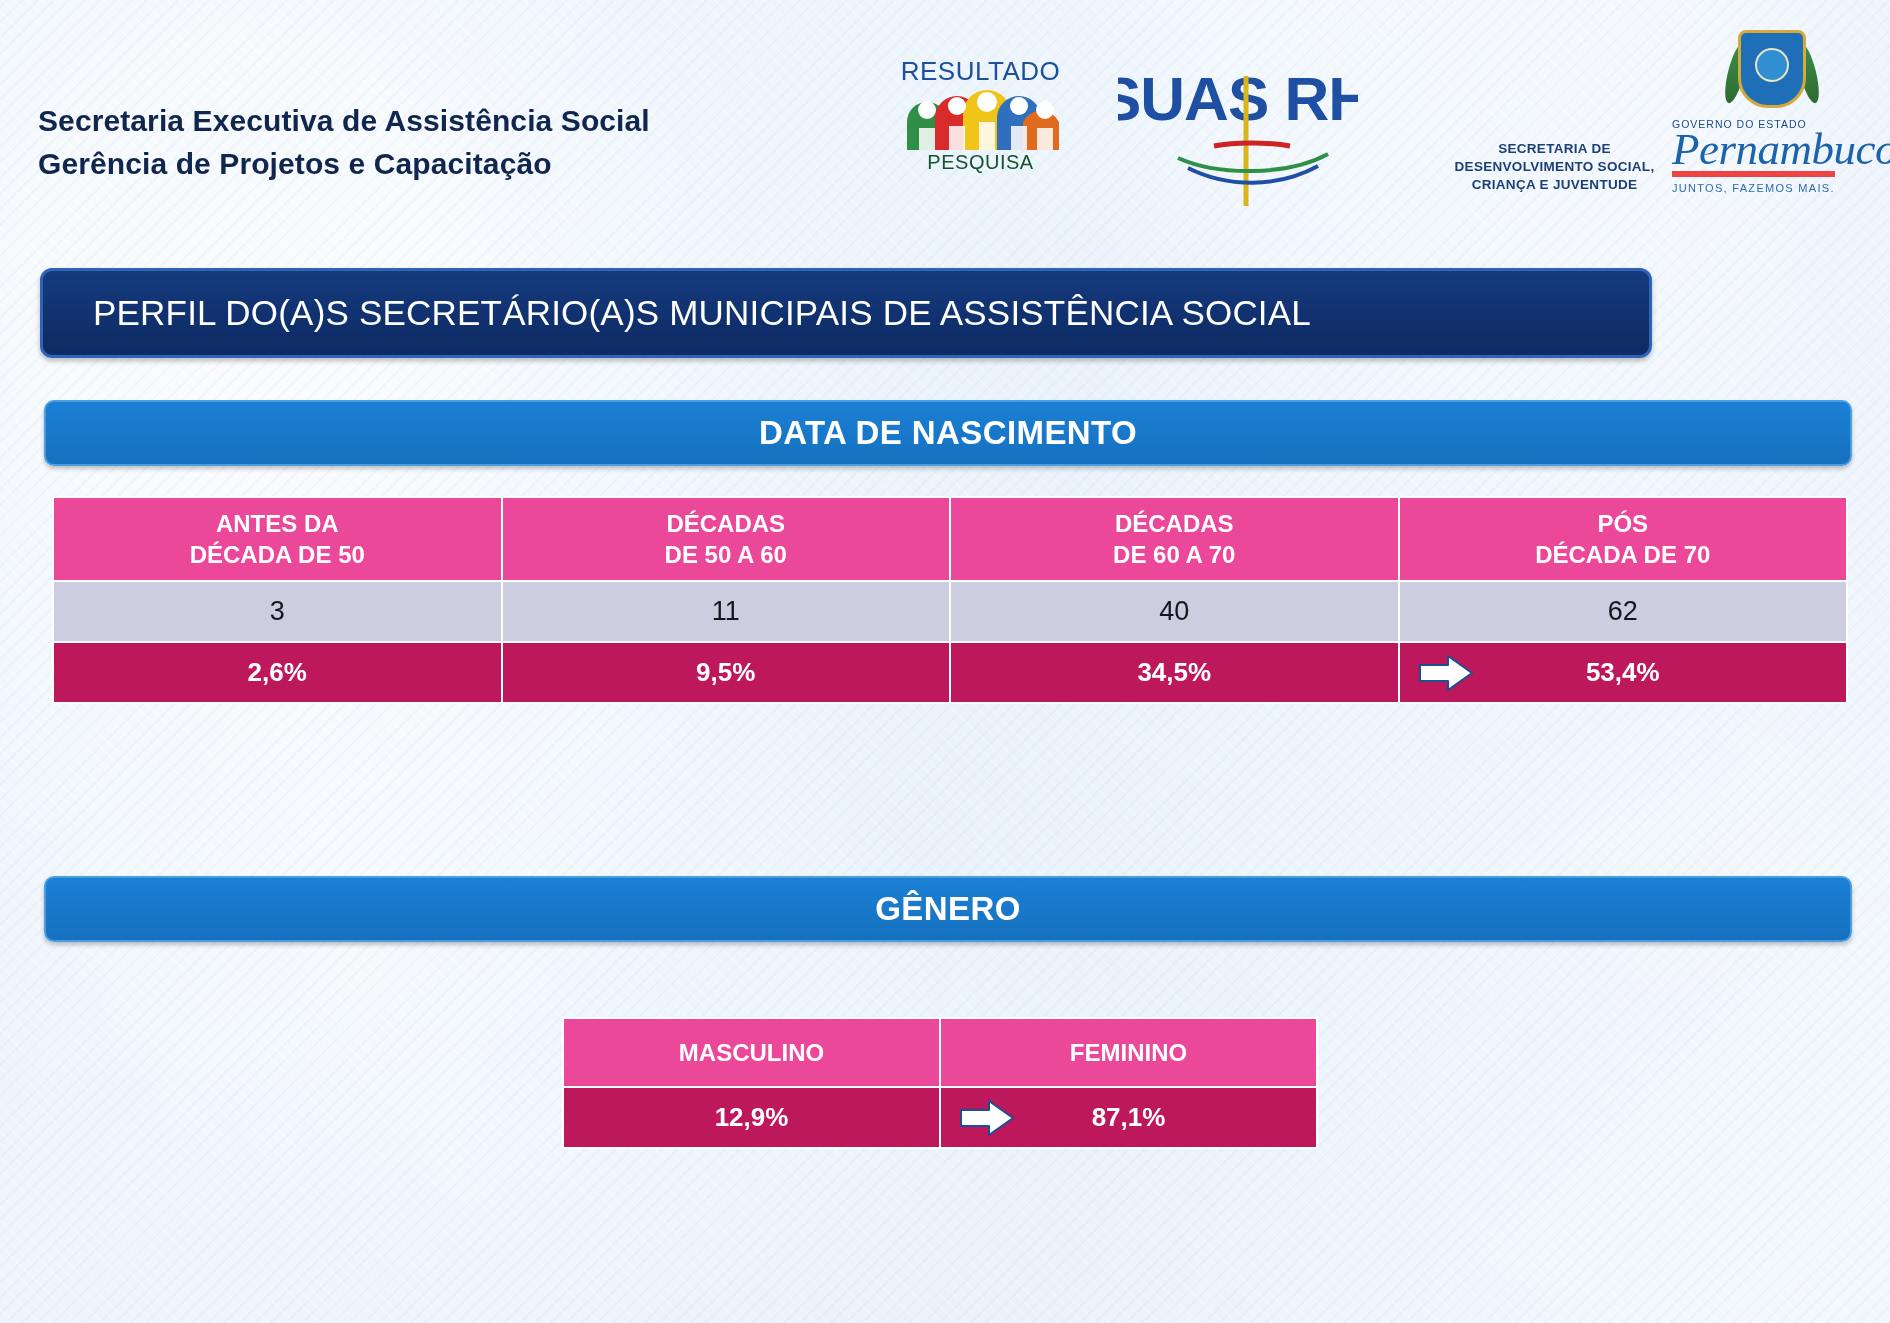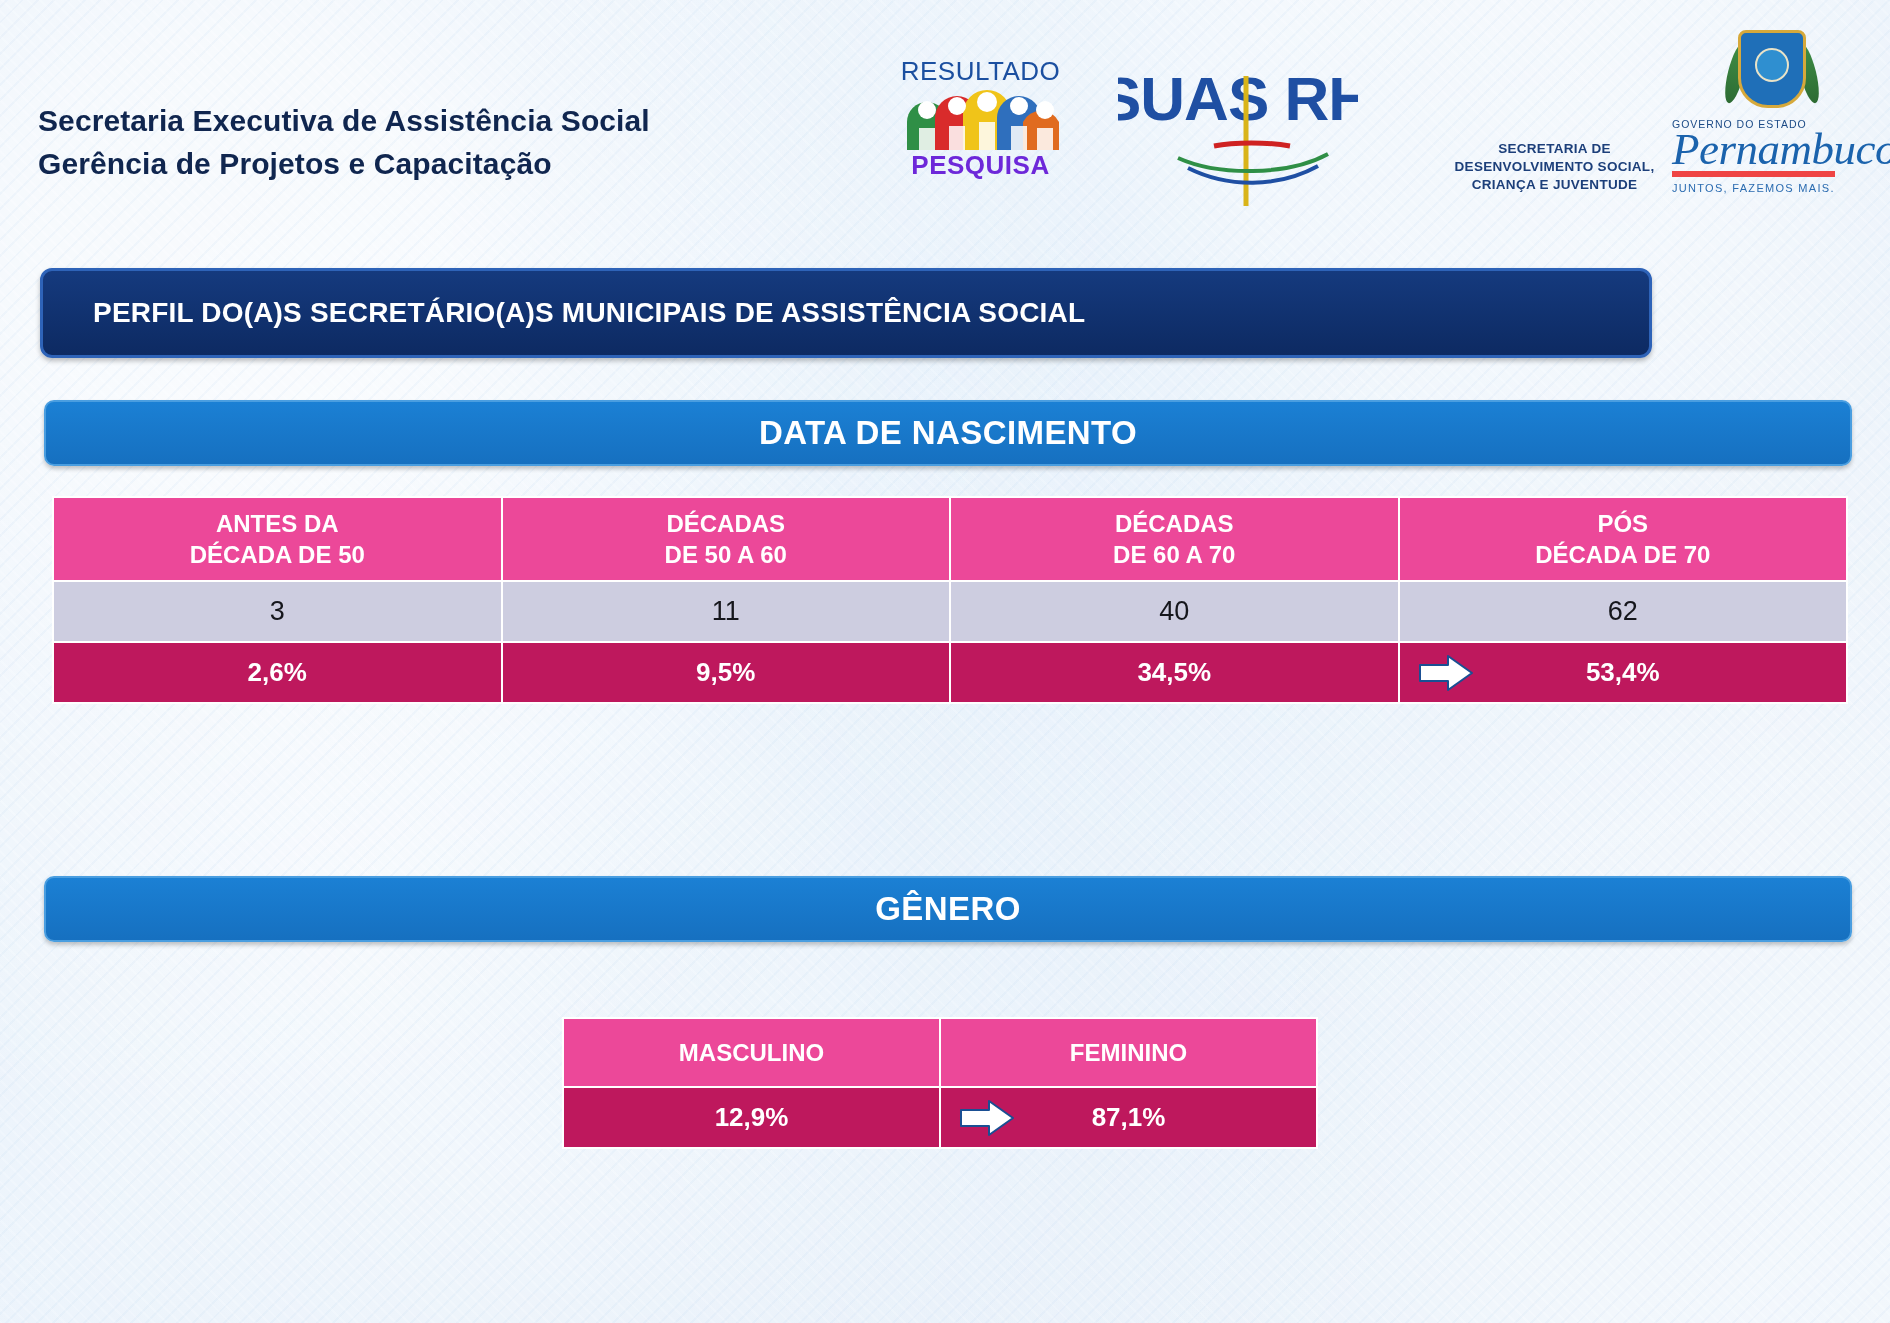--- a/index.html
+++ b/index.html
@@ -78,23 +78,23 @@
     letter-spacing: .5px;
     line-height: 1;
   }
   .logo-pesquisa .lp-figs {
     position: relative;
     margin: 4px auto 2px;
     width: 160px;
     height: 62px;
   }
   .logo-pesquisa .lp-bottom {
-    font-size: 26px;
-    font-weight: bold;
-    color: #6d28d9;
+    font-size: 20px;
+    font-weight: normal;
+    color: #14532d;
     letter-spacing: .5px;
     line-height: 1;
   }
 
   
   .logo-suasrh {
     position: absolute;
     left: 1118px;
     top: 50px;
     width: 240px;
@@ -194,22 +194,22 @@
     border: 3px solid #2e63b8;
     border-radius: 12px;
     box-shadow: 0 3px 5px rgba(0,0,0,.25);
     display: flex;
     align-items: center;
     padding-left: 50px;
     box-sizing: border-box;
   }
   .title-bar span {
     color: #ffffff;
-    font-size: 28px;
-    font-weight: bold;
+    font-size: 35px;
+    font-weight: normal;
     letter-spacing: .2px;
   }
 
   
   .section-banner {
     position: absolute;
     height: 66px;
     background: linear-gradient(#1b80d4, #1670c0);
     border: 2px solid #4a9ee0;
     border-radius: 10px;

